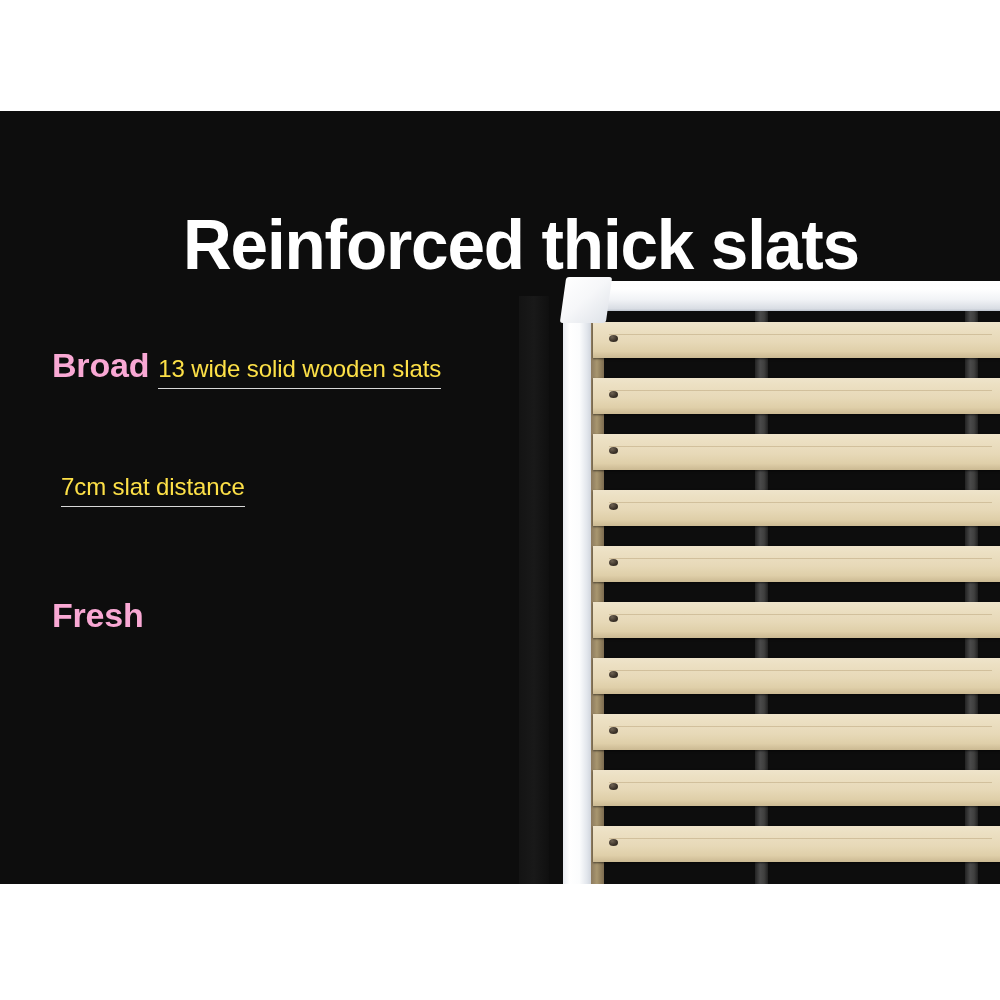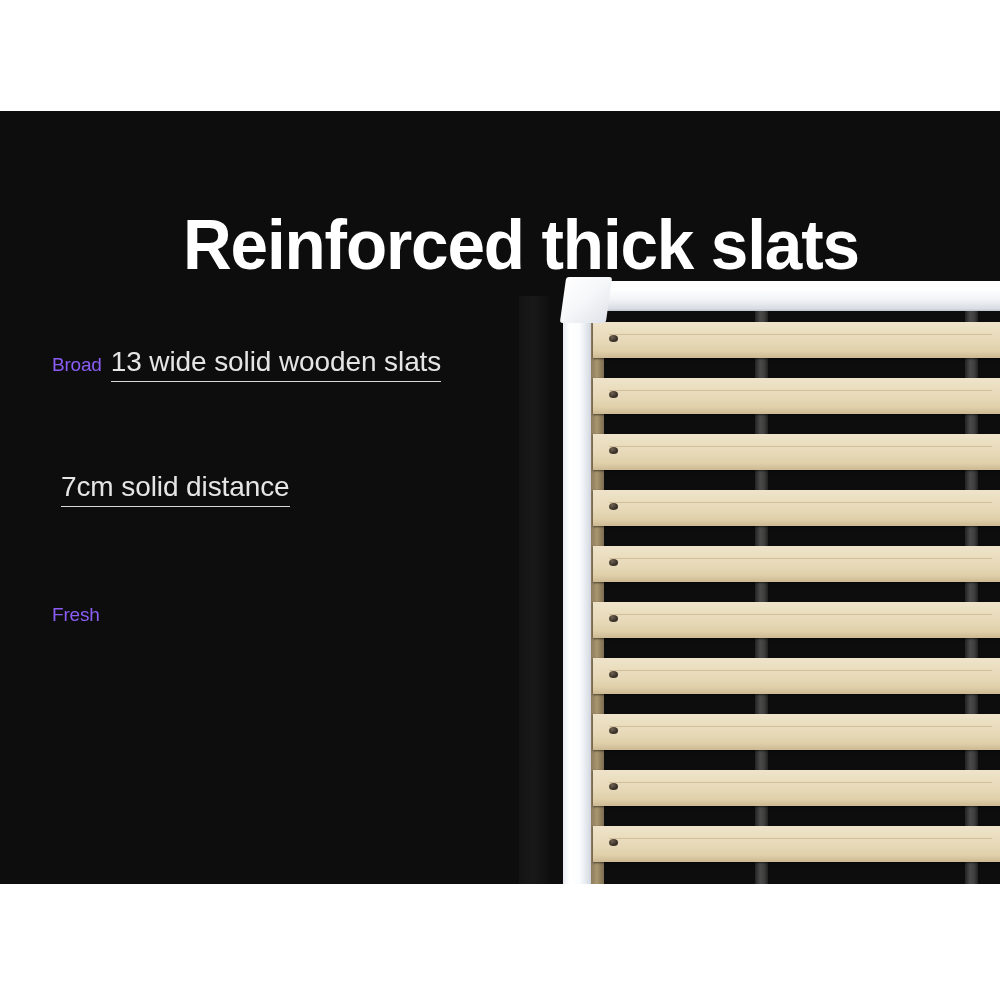--- a/index.html
+++ b/index.html
@@ -60,36 +60,36 @@
   }
   .feature-row {
     position: relative;
     height: 125px;
   }
   .feature-line {
     display: flex;
     align-items: baseline;
   }
   .feature-key {
-    color: #8b5cf6;
-    font-weight: 400;
-    font-size: 19px;
+    color: #f9a8d4;
+    font-weight: 700;
+    font-size: 34px;
     line-height: 34px;
     white-space: nowrap;
     letter-spacing: -0.2px;
   }
   .feature-val-wrap {
     margin-left: 9px;
     border-bottom: 1.6px solid #d8d8d8;
     padding-bottom: 5px;
   }
   .feature-val {
-    color: #e5e5e5;
+    color: #fde047;
     font-weight: 400;
-    font-size: 28px;
+    font-size: 24px;
     line-height: 28px;
     white-space: nowrap;
     letter-spacing: -0.1px;
     text-align: center;
   }
 
   
   #product-photo {
     position: absolute;
     left: 505px;
@@ -289,21 +289,21 @@
           <span class="feature-key">Broad</span>
           <span class="feature-val-wrap">
             <span class="feature-val">13 wide solid wooden slats</span>
           </span>
         </div>
       </div>
 
       <div class="feature-row">
         <div class="feature-line">
           <span class="feature-val-wrap">
-            <span class="feature-val">7cm solid distance</span>
+            <span class="feature-val">7cm slat distance</span>
           </span>
         </div>
       </div>
 
       <div class="feature-row">
         <div class="feature-line">
           <span class="feature-key">Fresh</span>
         </div>
       </div>
 

